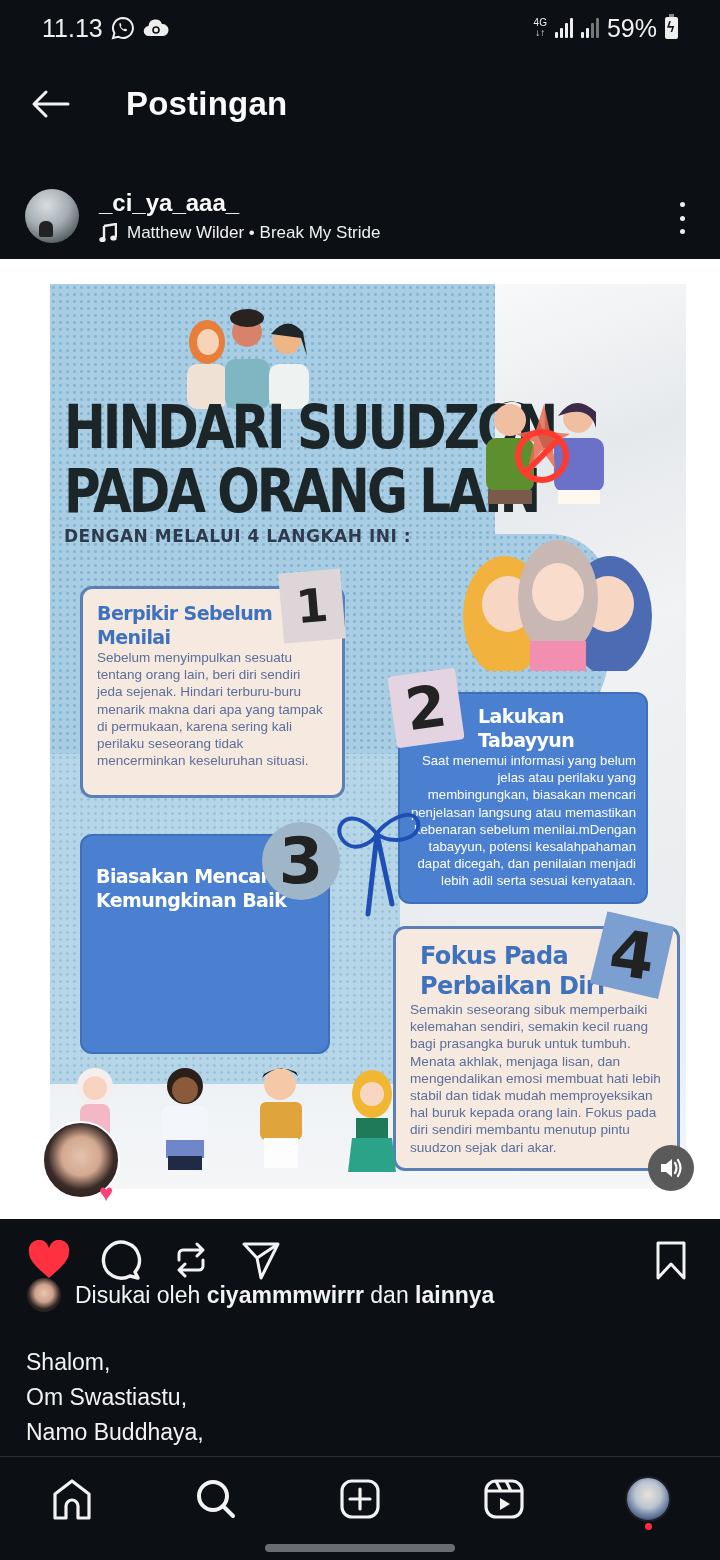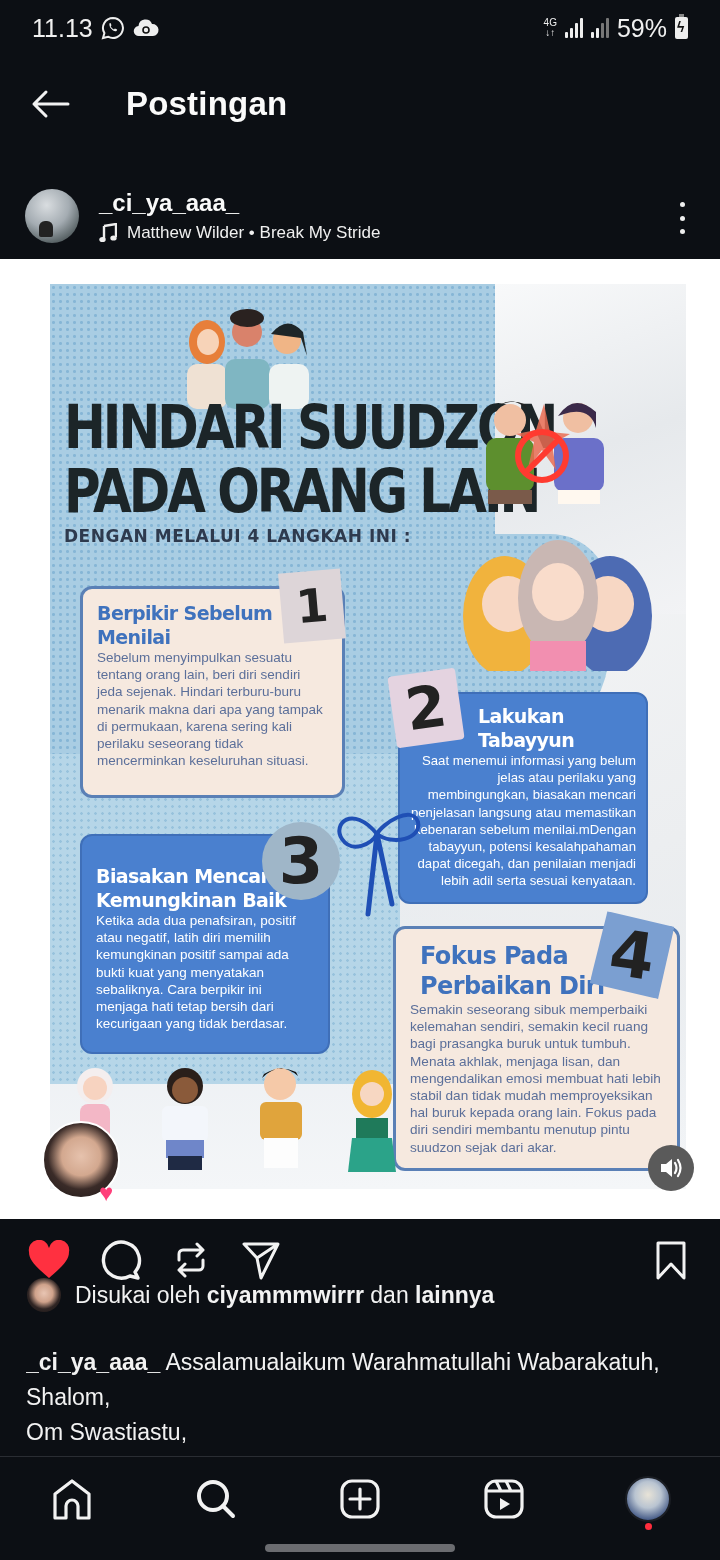--- a/index.html
+++ b/index.html
@@ -1,20 +1,20 @@
 <!DOCTYPE html>
 <html><head>
 <meta charset="utf-8">
 <style>
   * { box-sizing: border-box; margin: 0; padding: 0; }
   html, body { width: 720px; height: 1560px; overflow: hidden; background: #0c0f14; }
   body { font-family: "Liberation Sans", "DejaVu Sans", sans-serif; color: #f5f5f5; position: relative; }
 
   
-  .status-bar { position: absolute; top: 0; left: 0; width: 720px; height: 56px; display: flex; align-items: center; justify-content: space-between; padding: 0 32px; }
+  .status-bar { position: absolute; top: 0; left: 0; width: 720px; height: 56px; display: flex; align-items: center; justify-content: space-between; padding: 0 42px; }
   .status-left { display: flex; align-items: center; gap: 8px; font-size: 25px; color: #f0f0f0; }
   .status-right { display: flex; align-items: center; gap: 8px; font-size: 25px; color: #f0f0f0; }
   .sb-icon { display: inline-flex; align-items: center; justify-content: center; }
   .net-4g { font-size: 10px; line-height: 10px; font-weight: normal; display: flex; flex-direction: column; align-items: center; }
   .signal { display: inline-flex; align-items: flex-end; gap: 2px; height: 20px; }
   .signal span { width: 3px; background: #eee; border-radius: 1px; }
   .signal span.dim { background: #777; }
   .battery { width: 13px; height: 22px; border-radius: 2px; background: #eee; position: relative; }
   .battery::before { content: ""; position: absolute; top: -3px; left: 4px; width: 5px; height: 3px; background: #888; }
   .battery .bolt { position: absolute; left: 2px; top: 3px; font-size: 14px; line-height: 14px; color: #111; font-weight: bold; }
@@ -249,21 +249,20 @@
     </div>
 
     <svg class="ribbon" viewBox="0 0 90 120">
       <path d="M45 30 C20 0 0 20 10 35 C20 50 40 40 45 30 C50 20 80 0 86 18 C90 35 60 42 45 30 Z" fill="none" stroke="#1f4fb5" stroke-width="4"></path>
       <path d="M45 30 L36 110 M45 30 L60 100" stroke="#1f4fb5" stroke-width="5" stroke-linecap="round"></path>
     </svg>
 
     <div class="step step-blue step3">
       <div class="step-badge badge">3</div>
       <div class="step-title">Biasakan Mencari Kemungkinan Baik</div>
-      <div class="step-body">Ketika ada dua penafsiran, positif atau negatif, latih diri memilih kemungkinan positif sampai ada bukti kuat yang menyatakan sebaliknya. Cara berpikir ini menjaga hati tetap bersih dari kecurigaan yang tidak berdasar.</div>
     </div>
 
     <div class="step step-light step4">
       <div class="step-badge badge">4</div>
       <div class="step-title">Fokus Pada Perbaikan Diri</div>
       <div class="step-body">Semakin seseorang sibuk memperbaiki kelemahan sendiri, semakin kecil ruang bagi prasangka buruk untuk tumbuh. Menata akhlak, menjaga lisan, dan mengendalikan emosi membuat hati lebih stabil dan tidak mudah memproyeksikan hal buruk kepada orang lain. Fokus pada diri sendiri membantu menutup pintu suudzon sejak dari akar.</div>
     </div>
 
     <svg class="kids-row" viewBox="0 0 360 120">
       <circle cx="45" cy="22" r="18" fill="#f4eeee"></circle>
@@ -328,21 +327,20 @@
   <div class="likes-avatar"></div>
   <div>
     <span>Disukai oleh</span>
     <span class="bold">ciyammmwirrr</span>
     <span>dan</span>
     <span class="bold">lainnya</span>
   </div>
 </div>
 
 <div class="caption">
-  <div><span class="bold">_ci_ya_aaa_</span> <span>Assalamualaikum Warahmatullahi Wabarakatuh,</span></div>
   <div>Shalom,</div>
   <div>Om Swastiastu,</div>
   <div>Namo Buddhaya,</div>
 </div>
 
 <div class="bottom-nav">
   <div class="nav-item" style="left:48px">
     <svg width="40" height="42" viewBox="0 0 40 42">
         <path d="M3 40V16L20 3l17 13v24H26V28a6 6 0 0 0-12 0v12z" fill="none" stroke="#f2f2f2" stroke-width="3.2" stroke-linejoin="round"></path>
       </svg>

